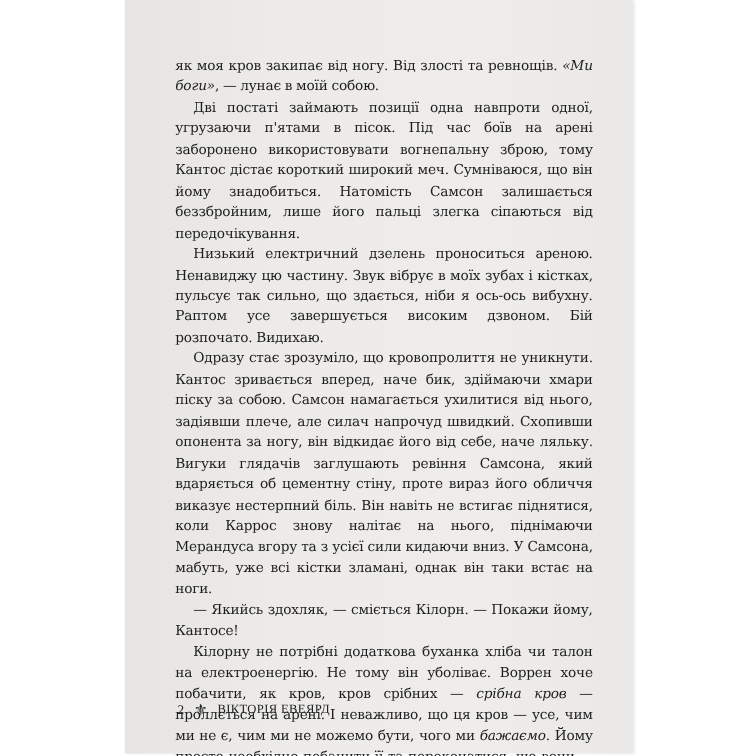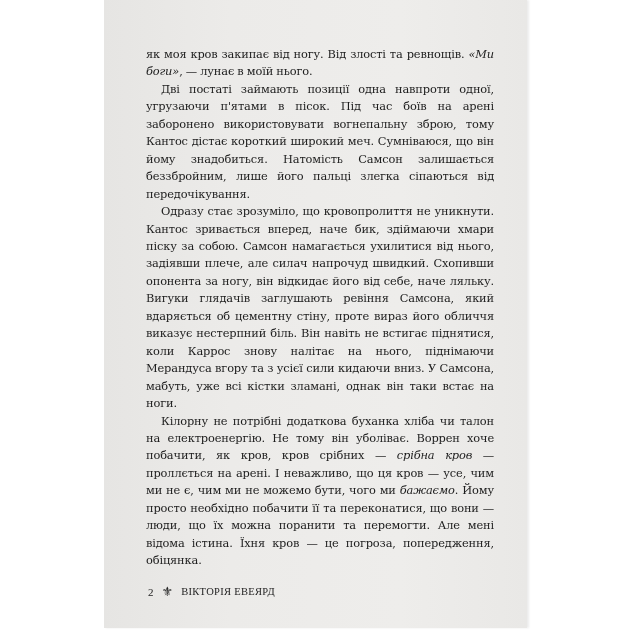--- a/index.html
+++ b/index.html
@@ -27,23 +27,25 @@
   }
   .footer .num { font-size: 11px; }
   .footer .orn { font-size: 13px; line-height: 1; }
   .footer .author { letter-spacing: 0.3px; font-size: 10.5px; }
 </style>
 </head>
 <body>
 
 <div class="page">
   <div class="text" id="body-text">
-      <p class="noindent"><span>як моя кров закипає від ногу. Від злості та ревнощів. </span><em>«Ми боги»</em><span>, — лунає в моїй нього.</span></p>
+      <p class="noindent"><span>як моя кров закипає від ногу. Від злості та ревнощів. </span><em>«Ми боги»</em><span>, — лунає в моїй собою.</span></p>
       <p><span>Дві постаті займають позиції одна навпроти одної, угрузаючи п'ятами в пісок. Під час боїв на арені заборонено використовувати вогнепальну зброю, тому Кантос дістає короткий широкий меч. Сумніваюся, що він йому знадобиться. Натомість Самсон залишається беззбройним, лише його пальці злегка сіпаються від передочікування.</span></p>
+      <p><span>Низький електричний дзелень проноситься ареною. Ненавиджу цю частину. Звук вібрує в моїх зубах і кістках, пульсує так сильно, що здається, ніби я ось-ось вибухну. Раптом усе завершується високим дзвоном. Бій розпочато. Видихаю.</span></p>
       <p><span>Одразу стає зрозуміло, що кровопролиття не уникнути. Кантос зривається вперед, наче бик, здіймаючи хмари піску за собою. Самсон намагається ухилитися від нього, задіявши плече, але силач напрочуд швидкий. Схопивши опонента за ногу, він відкидає його від себе, наче ляльку. Вигуки глядачів заглушають ревіння Самсона, який вдаряється об цементну стіну, проте вираз його обличчя виказує нестерпний біль. Він навіть не встигає піднятися, коли Каррос знову налітає на нього, піднімаючи Мерандуса вгору та з усієї сили кидаючи вниз. У Самсона, мабуть, уже всі кістки зламані, однак він таки встає на ноги.</span></p>
+      <p><span>— Якийсь здохляк, — сміється Кілорн. — Покажи йому, Кантосе!</span></p>
       <p><span>Кілорну не потрібні додаткова буханка хліба чи талон на електроенергію. Не тому він уболіває. Воррен хоче побачити, як кров, кров срібних — </span><em>срібна кров</em><span> — проллється на арені. І неважливо, що ця кров — усе, чим ми не є, чим ми не можемо бути, чого ми </span><em>бажаємо</em><span>. Йому просто необхідно побачити її та переконатися, що вони — люди, що їх можна поранити та перемогти. Але мені відома істина. Їхня кров — це погроза, попередження, обіцянка. </span></p>
     </div>
   <div class="footer">
     <span class="num">2</span>
     <span class="orn">⚜</span>
     <span class="author">ВІКТОРІЯ ЕВЕЯРД</span>
   </div>
 </div>
 
 </body></html>

